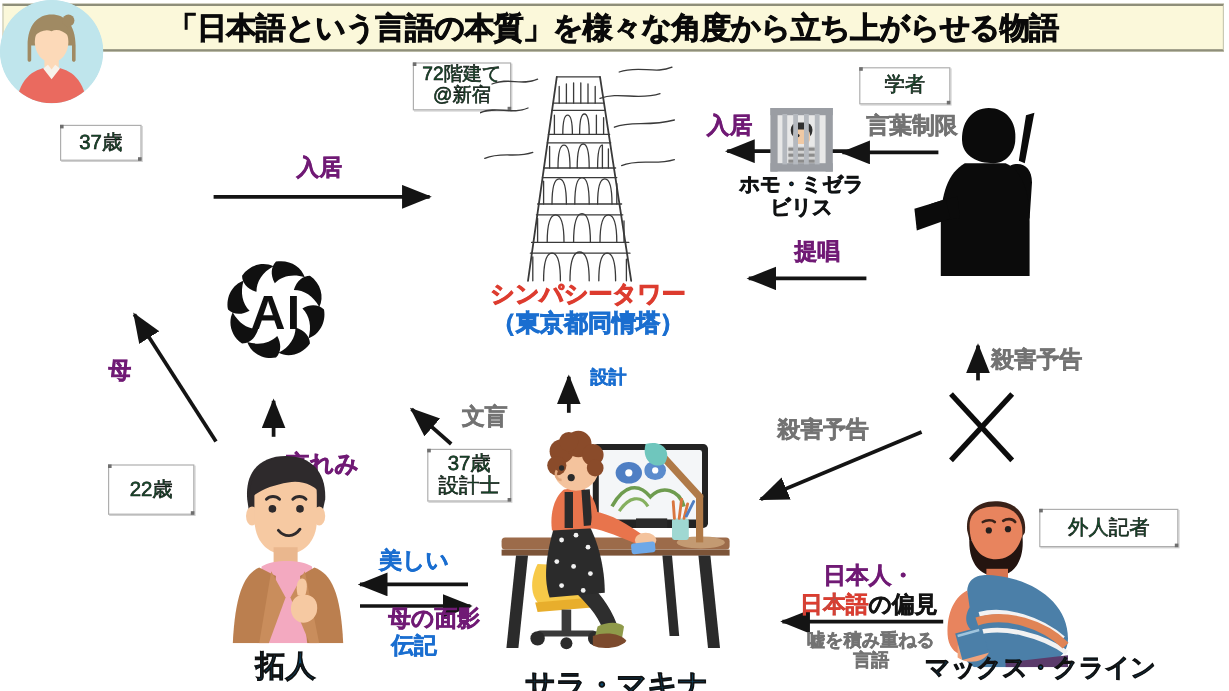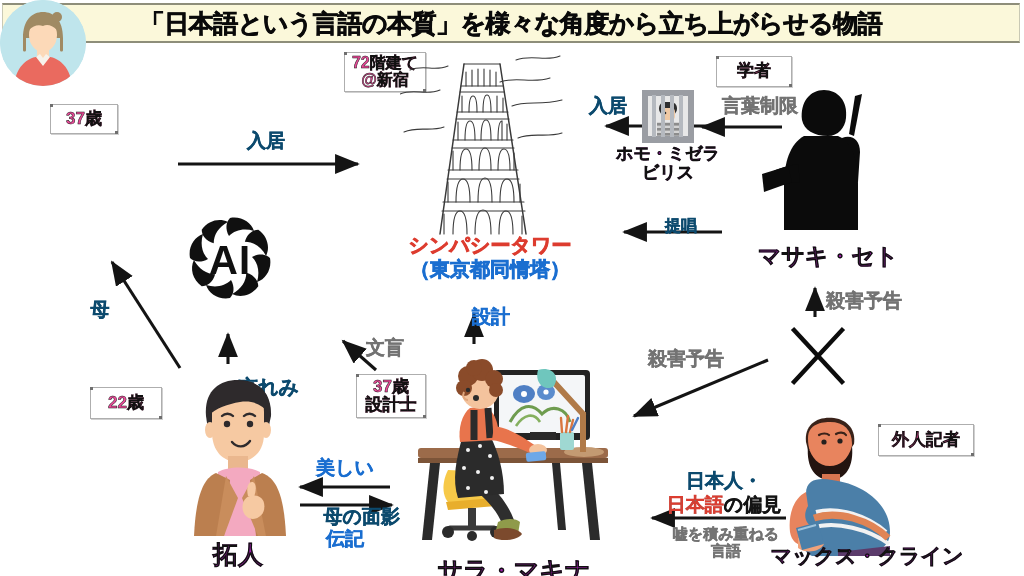--- a/index.html
+++ b/index.html
@@ -26,49 +26,49 @@
     font-size:25px;font-weight:bold;letter-spacing:-0.5px;
     color:#0a0a0a;white-space:nowrap;
     -webkit-text-stroke:0.7px #0a0a0a;
   }
 
   
   .node{position:absolute;}
 
   
   .name{
-    position:absolute;font-weight:bold;color:#a21caf;white-space:nowrap;
+    position:absolute;font-weight:bold;color:#0c4a6e;white-space:nowrap;
     -webkit-text-stroke:0.6px #111;
     text-align:center;
   }
 
   
   .boxlabel{
     position:absolute;background:#fff;
     border:1px solid #aeaeae;
     box-shadow:1px 1px 0 rgba(120,120,120,.35);
     display:flex;align-items:center;justify-content:center;
     text-align:center;line-height:1.06;
-    font-weight:bold;color:#ec4899;white-space:pre-line;
+    font-weight:normal;color:#14532d;white-space:pre-line;
     -webkit-text-stroke:0.5px #111;
     box-sizing:border-box;
   }
   .boxlabel::before,.boxlabel::after{
     content:"";position:absolute;width:3px;height:3px;background:#6f6f6f;
   }
   .boxlabel::before{left:-1px;top:-1px;}
   .boxlabel::after{right:-1px;bottom:-1px;}
 
   
   .elabel{
     position:absolute;font-weight:bold;white-space:pre-line;
     text-align:center;line-height:1.08;
     -webkit-text-stroke:0.45px currentColor;
   }
-  .c-black{color:#0c4a6e;}
+  .c-black{color:#701a75;}
   .c-red{color:#737373;}
   .c-blue{color:#1a6ed0;}
 
   svg.arrows{position:absolute;left:0;top:0;width:1024px;height:576px;pointer-events:none;}
 
   
   .avatar{
     position:absolute;width:86px;height:86px;border-radius:50%;
     background:#bfe5ec;overflow:hidden;
   }
@@ -268,42 +268,41 @@
         <path d="M113 18 L120 16 L112 58 L107 56 Z"></path>
 
         <path d="M62 58 C48 66 42 84 42 108 L42 152 L116 152 L116 106 C116 82 110 64 96 58 Z"></path>
 
         <path d="M56 86 C44 88 30 92 24 98 L22 112 C34 108 48 104 58 104 Z"></path>
 
         <path d="M20 96 L46 88 L50 104 L22 114 Z"></path>
       </g>
     </svg>
   </div>
-  <div class="name" style="left:728px;top:241px;width:200px;font-size:23px;">マサキ・セト</div>
 
   <div class="elabel c-red" style="left:704px;top:96px;width:112px;font-size:19px;">言葉制限</div>
 
-  <div class="elabel c-black" style="left:636px;top:217px;width:90px;font-size:16px;">提唱</div>
+  <div class="elabel c-black" style="left:636px;top:201px;width:90px;font-size:19px;">提唱</div>
 
   <div class="elabel c-red" style="left:826px;top:291px;width:104px;font-size:19px;text-align:left;">殺害予告</div>
 
   <div class="xlogo" style="left:786px;top:324px;">
     <svg viewBox="0 0 64 64" width="64" height="64">
       <g stroke="#0c0c0c" stroke-width="4.4" fill="none" stroke-linecap="square">
         <line x1="8" y1="6" x2="56" y2="58"></line>
         <line x1="56" y1="6" x2="8" y2="58"></line>
       </g>
     </svg>
   </div>
 
   <div class="elabel c-black" style="left:78px;top:300px;width:44px;font-size:19px;">母</div>
 
   <div class="elabel c-black" style="left:238px;top:337px;width:92px;font-size:20px;text-align:left;margin-top:40px;">哀れみ</div>
 
-  <div class="boxlabel" style="left:90px;top:387px;width:72px;height:32px;font-size:17px;">22歳</div>
+  <div class="boxlabel" style="left:90px;top:387px;width:72px;height:42px;font-size:17px;">22歳</div>
 
   <div class="node" style="left:168px;top:372px;width:140px;height:164px;">
     <svg viewBox="0 0 140 164" width="140" height="164">
 
       <path d="M38 44 C36 20 50 8 70 8 C92 8 104 22 103 44 L100 58 L40 58 Z" fill="#2e2a2c"></path>
 
       <ellipse cx="42" cy="58" rx="5" ry="8" fill="#f6c9a2"></ellipse>
       <ellipse cx="98" cy="58" rx="5" ry="8" fill="#f6c9a2"></ellipse>
 
       <path d="M44 36 C44 20 56 14 70 14 C86 14 96 22 96 40 L96 62 C96 80 84 90 70 90 C55 90 44 79 44 60 Z" fill="#f6c9a2"></path>
@@ -324,23 +323,23 @@
       <path d="M94 101 C108 106 116 122 118 164 L88 164 L82 108 Z" fill="#bb7f4f"></path>
       <path d="M58 104 L70 126 L56 164 L48 164 Z" fill="#c98d5c"></path>
       <path d="M86 104 L74 126 L90 164 L98 164 Z" fill="#c98d5c"></path>
 
       <path d="M82 124 C92 122 98 128 96 138 C94 146 84 150 78 144 C72 138 74 126 82 124 Z" fill="#f6c9a2"></path>
       <path d="M80 124 C78 116 80 110 84 110 C88 110 89 117 86 125 Z" fill="#f6c9a2"></path>
     </svg>
   </div>
   <div class="name" style="left:178px;top:538px;width:120px;font-size:25px;">拓人</div>
 
-  <div class="elabel c-blue" style="left:472px;top:307px;width:80px;font-size:19px;text-align:left;">設計</div>
-
-  <div class="elabel c-red" style="left:366px;top:338px;width:76px;font-size:19px;text-align:left;">文盲</div>
+  <div class="elabel c-blue" style="left:492px;top:307px;width:80px;font-size:15px;text-align:left;">設計</div>
+
+  <div class="elabel c-red" style="left:366px;top:338px;width:76px;font-size:19px;text-align:center;">文盲</div>
 
   <div class="boxlabel" style="left:356px;top:374px;width:70px;height:44px;font-size:17px;">37歳
 設計士</div>
 
   <div class="node" style="left:402px;top:352px;width:222px;height:190px;">
     <svg viewBox="0 0 222 190" width="222" height="190">
 
       <rect x="16" y="96" width="190" height="10" rx="3" fill="#9c6b4a"></rect>
       <rect x="16" y="106" width="190" height="5" fill="#7c5438"></rect>
 
@@ -419,21 +418,21 @@
     </svg>
   </div>
   <div class="name" style="left:404px;top:538px;width:220px;font-size:25px;margin-top:16px;">サラ・マキナ</div>
 
   <div class="elabel c-blue" style="left:295px;top:458px;width:100px;font-size:19px;">美しい</div>
   <div class="elabel c-black" style="left:290px;top:507px;width:110px;font-size:19px;text-align:right;">母の面影</div>
   <div class="elabel c-blue" style="left:300px;top:529px;width:90px;font-size:19px;">伝記</div>
 
   <div class="elabel c-red" style="left:632px;top:349px;width:108px;font-size:19px;">殺害予告</div>
 
-  <div class="boxlabel" style="left:866px;top:424px;width:96px;height:32px;font-size:17px;margin-left:12px;">外人記者</div>
+  <div class="boxlabel" style="left:866px;top:424px;width:116px;height:32px;font-size:17px;">外人記者</div>
 
   <div class="node" style="left:772px;top:416px;width:136px;height:140px;">
     <svg viewBox="0 0 136 140" width="136" height="140">
 
       <path d="M34 26 C32 8 46 0 62 2 C76 4 84 14 82 28 L78 34 L36 34 Z" fill="#3a2219"></path>
 
       <path d="M36 22 C36 10 46 6 58 6 C72 6 80 14 80 28 C80 42 72 52 58 52 C44 52 36 40 36 22 Z" fill="#e8845e"></path>
 
       <circle cx="52" cy="26" r="2.6" fill="#25201e"></circle>
       <circle cx="68" cy="25" r="2.6" fill="#25201e"></circle>

